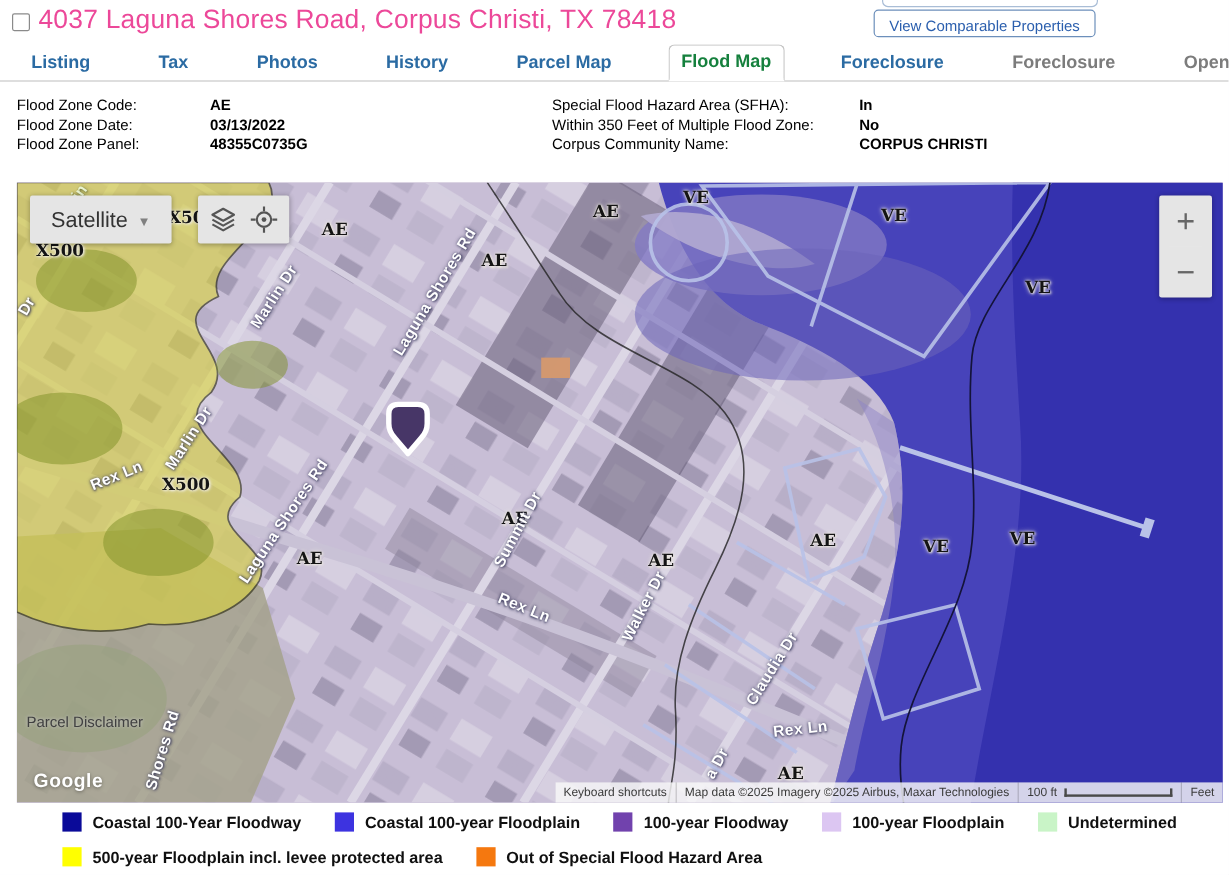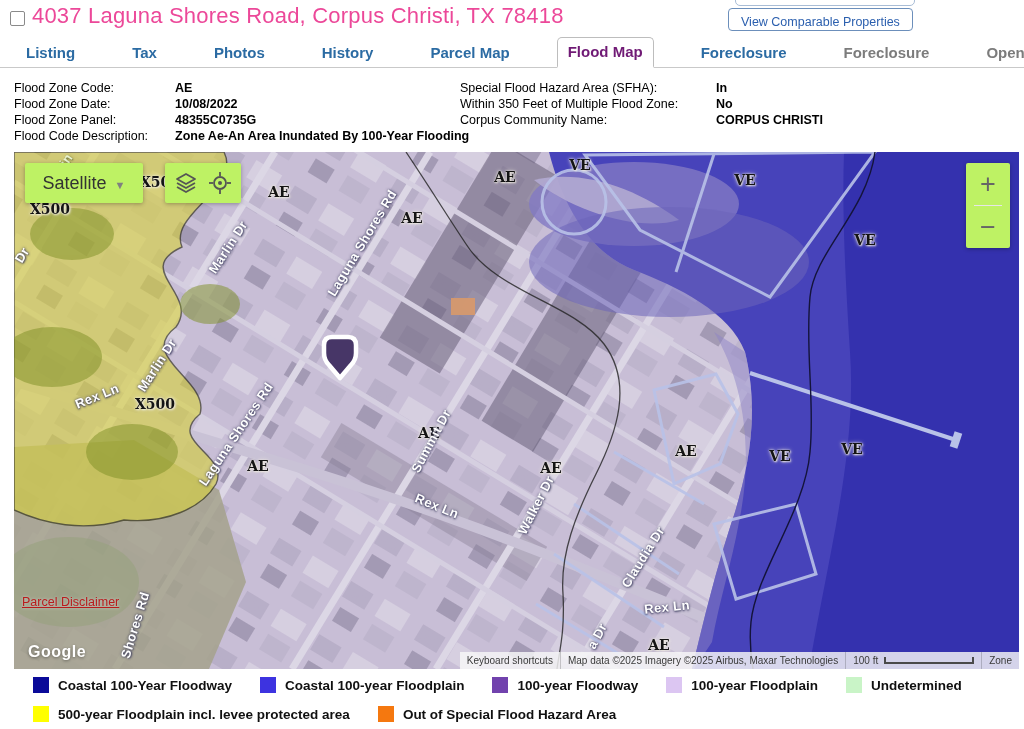--- a/index.html
+++ b/index.html
@@ -11,21 +11,21 @@
   #page-title{position:absolute;left:32px;top:3px;font-size:22px;color:#ec4899;letter-spacing:.2px;white-space:nowrap;}
   #compare-btn{position:absolute;left:728px;top:8px;height:23px;padding:2px 12px;border:1px solid #6c8fbb;border-radius:4px;background:#fff;color:#2b5fae;font-size:12.5px;line-height:23px;cursor:pointer;white-space:nowrap;}
   #cropped-box{position:absolute;left:735px;top:-11px;width:178px;height:15px;border:1px solid #a9bdd6;border-radius:5px;background:#fff;}
 
   
   #tabbar{position:absolute;left:0;top:38px;width:1024px;height:29px;border-bottom:1px solid #c9c9c9;}
   #tabbar .tabs{display:flex;align-items:flex-end;height:29px;padding-left:16px;gap:28px;}
   .tab{font-size:15px;font-weight:bold;padding:5px 10px 6px 10px;margin-right:9px;white-space:nowrap;cursor:pointer;}
   .tab-link{color:#2b6ba3;}
   .tab-muted{color:#7c7c7c;cursor:default;}
-  .tab-active{color:#701a75;background:#fff;border:1px solid #bdbdbd;border-bottom:2px solid #fff;border-radius:5px 5px 0 0;margin-bottom:-1px;cursor:default;}
+  .tab-active{color:#15803d;background:#fff;border:1px solid #bdbdbd;border-bottom:2px solid #fff;border-radius:5px 5px 0 0;margin-bottom:-1px;cursor:default;}
 
   
   #info{position:absolute;left:0;top:80px;width:1024px;height:70px;font-size:12.5px;}
   .info-col{position:absolute;top:0;}
   #info-left{left:14px;width:460px;}
   #info-right{left:460px;width:540px;}
   .info-row{display:flex;height:16px;line-height:16px;}
   .info-label{color:#000000;flex:0 0 auto;}
   #info-left .info-label{width:161px;}
   #info-right .info-label{width:256px;}
@@ -33,41 +33,41 @@
 
   
   #map{position:absolute;left:14px;top:152px;width:1005px;height:517px;overflow:hidden;background:#c8bed6;}
   #map svg.map-art{position:absolute;left:0;top:0;z-index:1;}
   #map-labels{position:absolute;left:0;top:0;width:100%;height:100%;z-index:3;pointer-events:none;}
   .zone-label{position:absolute;font-family:"DejaVu Serif","Liberation Serif",serif;font-weight:bold;font-size:14px;color:#141414;white-space:nowrap;text-shadow:0 0 2px rgba(240,236,225,.95),0 0 4px rgba(240,236,225,.9),1px 1px 2px rgba(240,236,225,.9);}
   .street-label{position:absolute;font-size:13px;font-weight:bold;color:#fff;letter-spacing:.4px;white-space:nowrap;text-shadow:0 1px 2px rgba(55,55,90,.95),0 0 3px rgba(55,55,90,.8);}
   .street-label-green{position:absolute;font-size:13px;font-weight:bold;color:#e9f3cf;letter-spacing:.4px;white-space:nowrap;text-shadow:0 1px 2px rgba(70,80,30,.95);}
 
   
-  .ctl{position:absolute;z-index:5;background:#bef264;box-shadow:0 1px 4px rgba(0,0,0,.3);border-radius:2px;}
+  .ctl{position:absolute;z-index:5;background:#e5e5e5;box-shadow:0 1px 4px rgba(0,0,0,.3);border-radius:2px;}
   #maptype-ctl{left:11px;top:11px;width:118px;height:40px;display:flex;align-items:center;justify-content:center;gap:8px;cursor:pointer;}
   #maptype-ctl .mt-label{font-size:18px;color:#333;}
   #maptype-ctl .mt-caret{font-size:11px;color:#808080;margin-top:3px;}
   #tools-ctl{left:151px;top:11px;width:76px;height:40px;display:flex;align-items:center;justify-content:space-evenly;}
   .tool-icon{width:24px;height:24px;cursor:pointer;display:flex;align-items:center;justify-content:center;}
   #zoom-ctl{right:9px;top:11px;width:44px;height:85px;display:flex;flex-direction:column;}
   .zoom-btn{flex:1;display:flex;align-items:center;justify-content:center;font-size:27px;color:#666;cursor:pointer;font-family:"Liberation Sans",sans-serif;}
   #zoom-divider{height:1px;background:#e6e6e6;margin:0 8px;}
 
   
-  #parcel-disclaimer{position:absolute;left:8px;top:443px;z-index:4;font-size:12.5px;color:#b91c1c;text-decoration:underline;cursor:pointer;text-shadow:0 0 3px rgba(220,215,230,.8);}
+  #parcel-disclaimer{position:absolute;left:8px;top:443px;z-index:4;font-size:12.5px;color:#404040;cursor:pointer;text-shadow:0 0 3px rgba(220,215,230,.8);}
   #google-logo{position:absolute;left:14px;top:491px;z-index:4;font-size:16px;font-weight:bold;color:#fff;letter-spacing:.5px;text-shadow:0 1px 3px rgba(0,0,0,.4);cursor:pointer;}
   #attrib{position:absolute;right:0;bottom:0;height:17px;z-index:6;display:flex;align-items:center;background:rgba(248,248,248,.82);font-size:10px;color:#3a3a3a;}
   #attrib .seg{padding:0 7px;height:17px;display:flex;align-items:center;white-space:nowrap;}
   #attrib .sep{width:1px;height:17px;background:rgba(0,0,0,.18);}
   #scale-bar{display:inline-block;width:86px;height:5px;border-left:2px solid #4a4a4a;border-right:2px solid #4a4a4a;border-bottom:2px solid #4a4a4a;margin-left:6px;}
 
   
   #legend{position:absolute;left:0;top:676px;width:1024px;}
-  .legend-row{display:flex;align-items:center;gap:28px;padding-left:33px;height:18px;}
+  .legend-row{display:flex;align-items:center;gap:28px;padding-left:52px;height:18px;}
   #legend-row2{margin-top:11px;}
   .legend-item{display:flex;align-items:center;gap:9px;}
   .legend-swatch{width:16px;height:16px;flex:0 0 auto;}
   .legend-label{font-size:13.5px;font-weight:bold;color:#101010;white-space:nowrap;}
 </style>
 </head>
 <body>
 
 <div id="page">
 
@@ -104,32 +104,28 @@
   <div id="info">
     <div id="info-left" class="info-col">
 
         <div class="info-row">
           <span class="info-label">Flood Zone Code:</span>
           <span class="info-value">AE</span>
         </div>
 
         <div class="info-row">
           <span class="info-label">Flood Zone Date:</span>
-          <span class="info-value">10/08/2022</span>
+          <span class="info-value">03/13/2022</span>
         </div>
 
         <div class="info-row">
           <span class="info-label">Flood Zone Panel:</span>
           <span class="info-value">48355C0735G</span>
         </div>
 
-        <div class="info-row">
-          <span class="info-label">Flood Code Description:</span>
-          <span class="info-value">Zone Ae-An Area Inundated By 100-Year Flooding</span>
-        </div>
       </div>
     <div id="info-right" class="info-col">
 
         <div class="info-row">
           <span class="info-label">Special Flood Hazard Area (SFHA):</span>
           <span class="info-value">In</span>
         </div>
 
         <div class="info-row">
           <span class="info-label">Within 350 Feet of Multiple Flood Zone:</span>
@@ -319,21 +315,21 @@
     <div id="attrib">
       <span class="seg">Keyboard shortcuts</span>
       <span class="sep"></span>
       <span class="seg">Map data ©2025 Imagery ©2025 Airbus, Maxar Technologies</span>
       <span class="sep"></span>
       <span class="seg">
         <span>100 ft</span>
         <span id="scale-bar"></span>
       </span>
       <span class="sep"></span>
-      <span class="seg">Zone</span>
+      <span class="seg">Feet</span>
     </div>
   </div>
 
   <div id="legend">
     <div class="legend-row" id="legend-row1">
 
         <div class="legend-item">
           <span class="legend-swatch" style="background: rgb(10, 10, 153);"></span>
           <span class="legend-label">Coastal 100-Year Floodway</span>
         </div>

